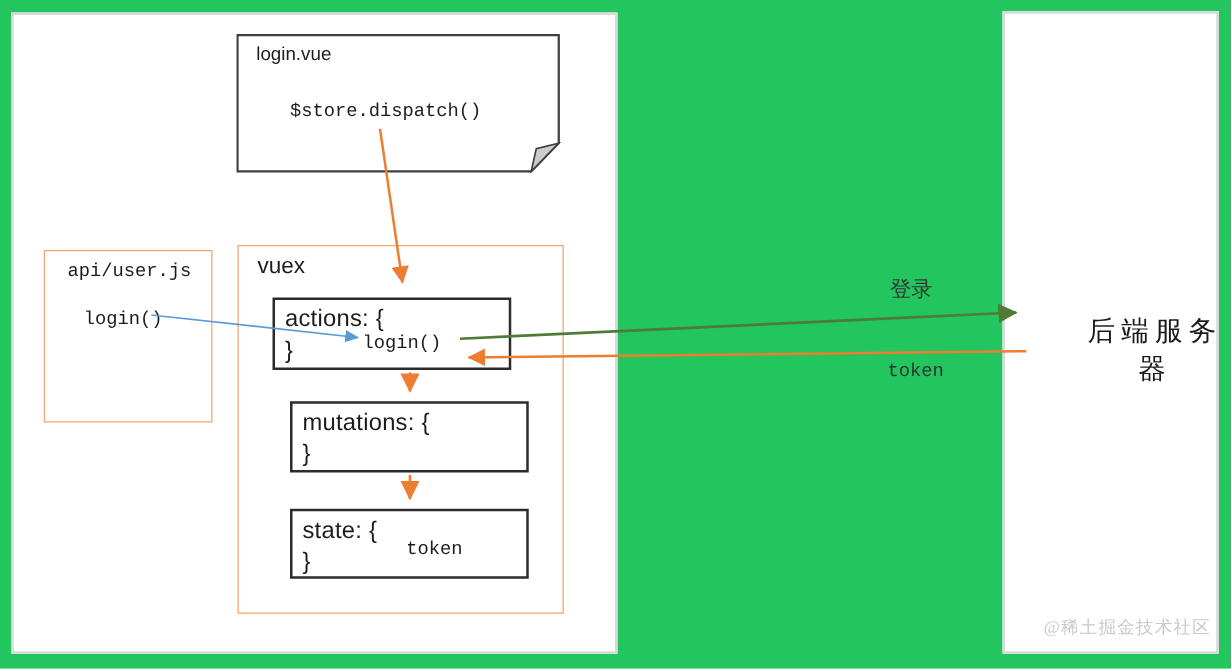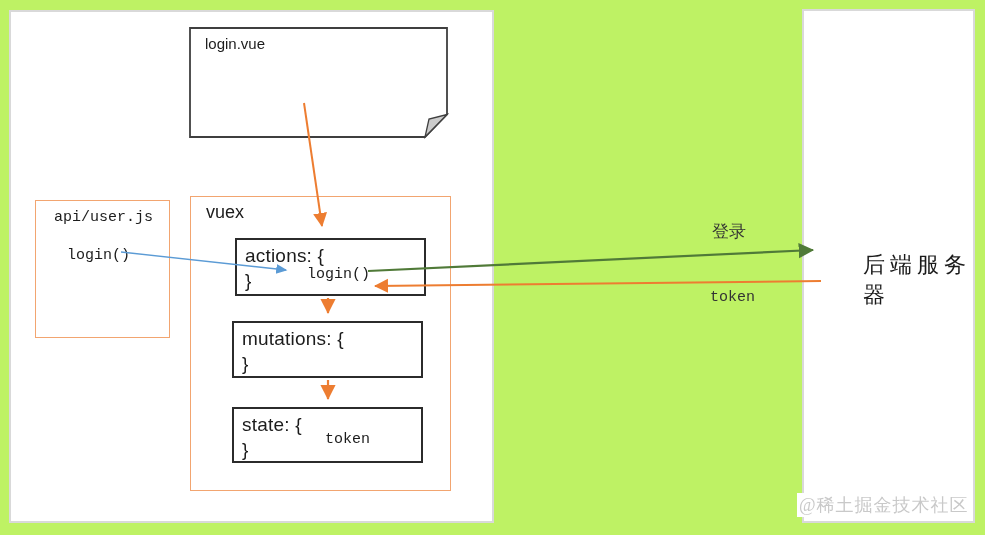--- a/index.html
+++ b/index.html
@@ -1,59 +1,60 @@
 <!DOCTYPE html>
 <html><head>
 <meta charset="utf-8">
 <style>
   html,body{margin:0;padding:0;background:#fff;}
   #stage{
-    position:relative;width:985px;height:535px;background:#bef264;overflow:hidden;
-    font-family:"Liberation Sans",sans-serif;color:#1f1f1f;
+    position:relative;width:985px;height:535px;background:#22c55e;overflow:hidden;
+    font-family:"Liberation Sans",sans-serif;color:#1f1f1f;text-align:center;
   }
   .abs{position:absolute;}
   .box{position:absolute;background:#fff;box-sizing:border-box;}
   .outer{border:2px solid #d9d9d9;}
   .orange-border{border:1.5px solid #f2a570;}
   .dark-border{border:2px solid #2b2b2b;}
   .mono{font-family:"Liberation Mono","DejaVu Sans Mono",monospace;color:#1c1c1c;}
   .sans{font-family:"Liberation Sans",sans-serif;color:#1c1c1c;}
   .code-label{font-size:15px;}
   .block-label{font-size:19px;line-height:25px;letter-spacing:0.2px;}
   .cn{font-family:"Liberation Serif","DejaVu Serif",serif;}
   #arrow-layer{position:absolute;left:0;top:0;pointer-events:none;}
-  .watermark{color:#c9c9c9;font-size:18px;letter-spacing:1px;background:#fff;padding:0 2px;}
+  .watermark{color:#c9c9c9;font-size:14px;letter-spacing:1px;background:#fff;padding:0 2px;margin-left:36px;}
 </style>
 </head>
 <body>
 
 <div id="stage">
 
   <div class="box outer" style="left:9px;top:10px;width:485px;height:513px;"></div>
 
   <div class="box outer" style="left:802px;top:9px;width:173px;height:514px;"></div>
 
   <div class="abs" style="left:189px;top:27px;width:260px;height:112px;">
     <svg width="260" height="112">
       <path d="M1,1 H258 V87.5 L236,110 H1 Z" fill="#ffffff" stroke="#3f3f3f" stroke-width="1.8"></path>
       <path d="M236,110 L258,87.5 L240,92 Z" fill="#cccccc" stroke="#3f3f3f" stroke-width="1.3"></path>
     </svg>
     <div class="abs sans" style="left:16px;top:8px;font-size:15px;">login.vue</div>
+    <div class="abs mono" style="left:43px;top:54px;font-size:15px;">$store.dispatch()</div>
   </div>
 
   <div class="box orange-border" style="left:23px;top:200px;width:135px;height:138px;margin-left:12px;">
     <div class="abs mono" style="left:18px;top:8px;font-size:15px;">api/user.js</div>
     <div class="abs mono" style="left:31px;top:46px;font-size:15px;">login()</div>
   </div>
 
   <div class="box orange-border" style="left:190px;top:196px;width:261px;height:295px;">
     <div class="abs sans" style="left:15px;top:5px;font-size:18px;">vuex</div>
   </div>
 
-  <div class="box dark-border" style="left:235px;top:238px;width:191px;height:58px;">
+  <div class="box dark-border" style="left:218px;top:238px;width:191px;height:58px;">
     <div class="abs sans block-label" style="left:8px;top:3px;">actions: {</div>
     <div class="abs sans block-label" style="left:8px;top:28px;">}</div>
     <div class="abs mono code-label" style="left:70px;top:26px;">login()</div>
   </div>
 
   <div class="box dark-border" style="left:232px;top:321px;width:191px;height:57px;">
     <div class="abs sans block-label" style="left:8px;top:3px;">mutations: {</div>
     <div class="abs sans block-label" style="left:8px;top:28px;">}</div>
   </div>
 

